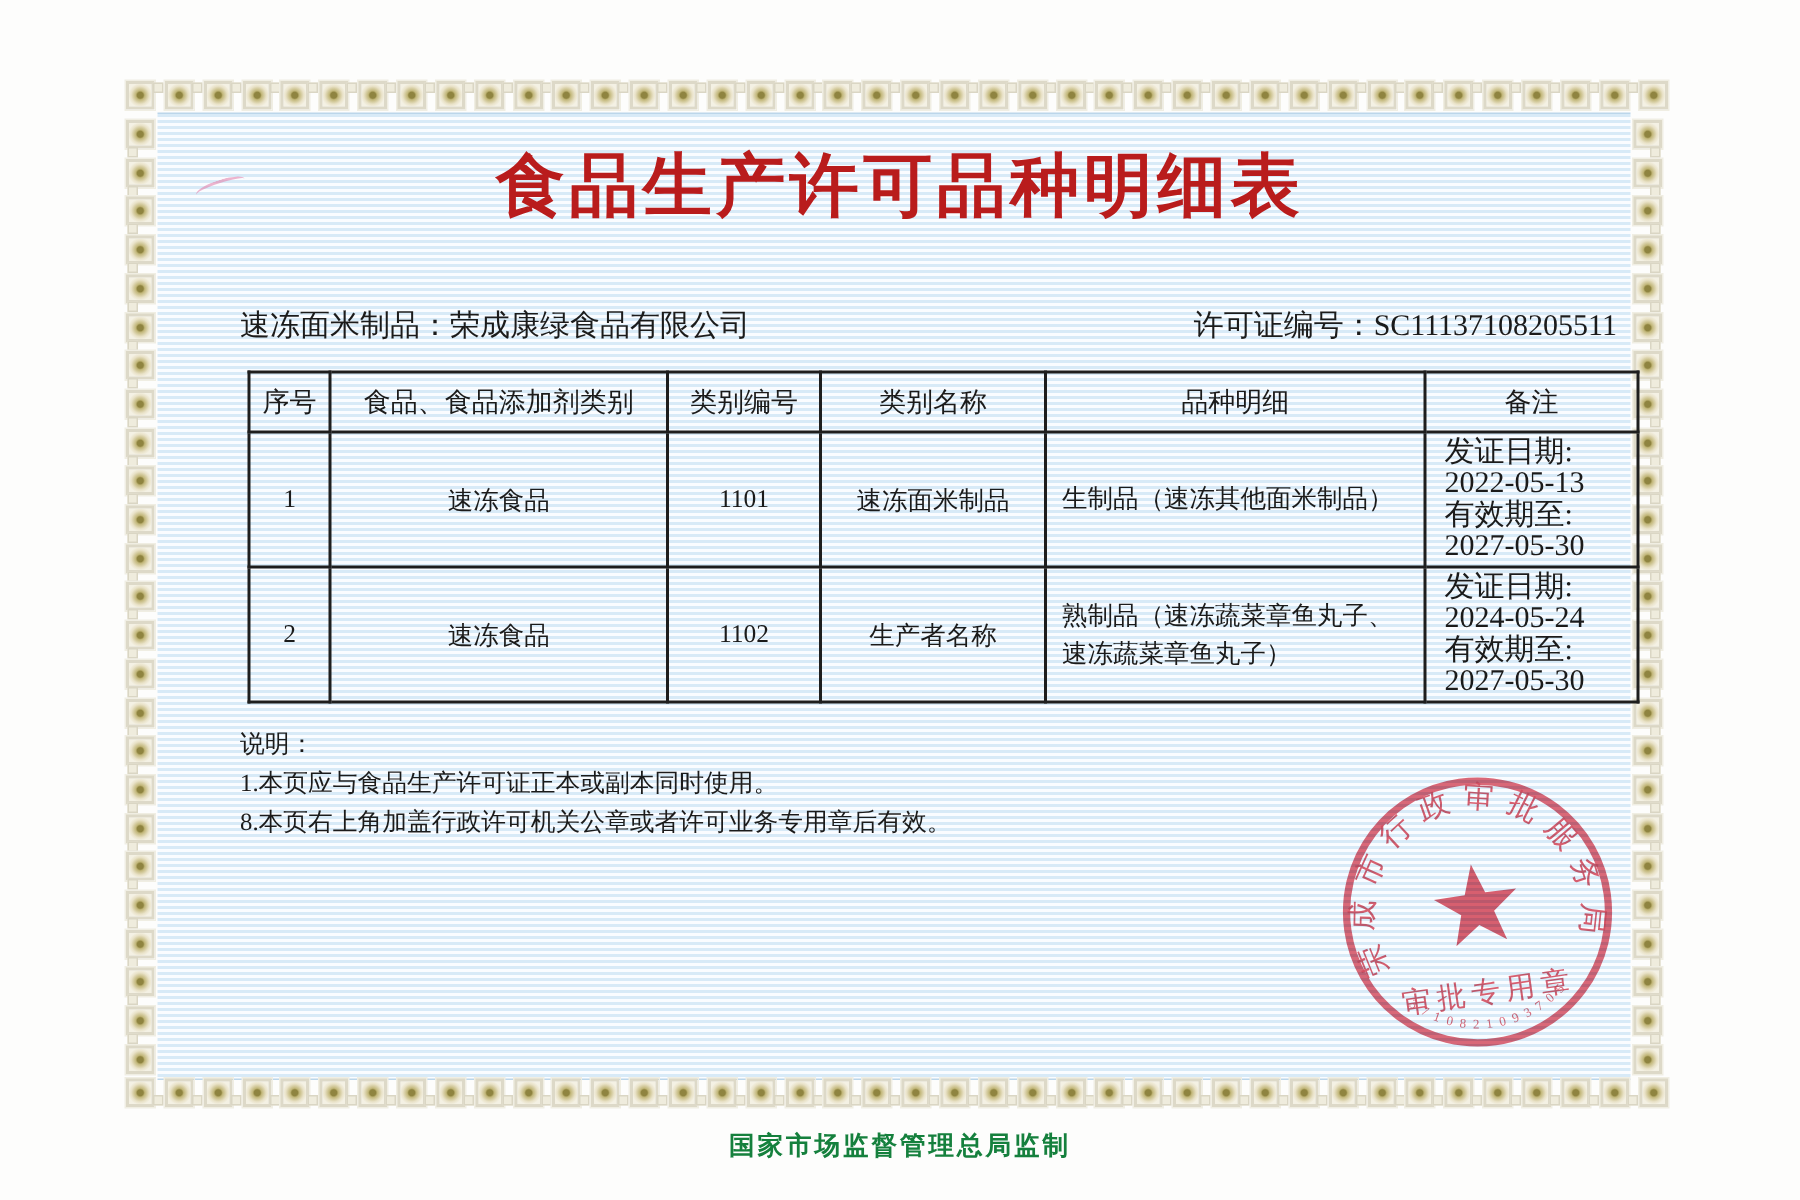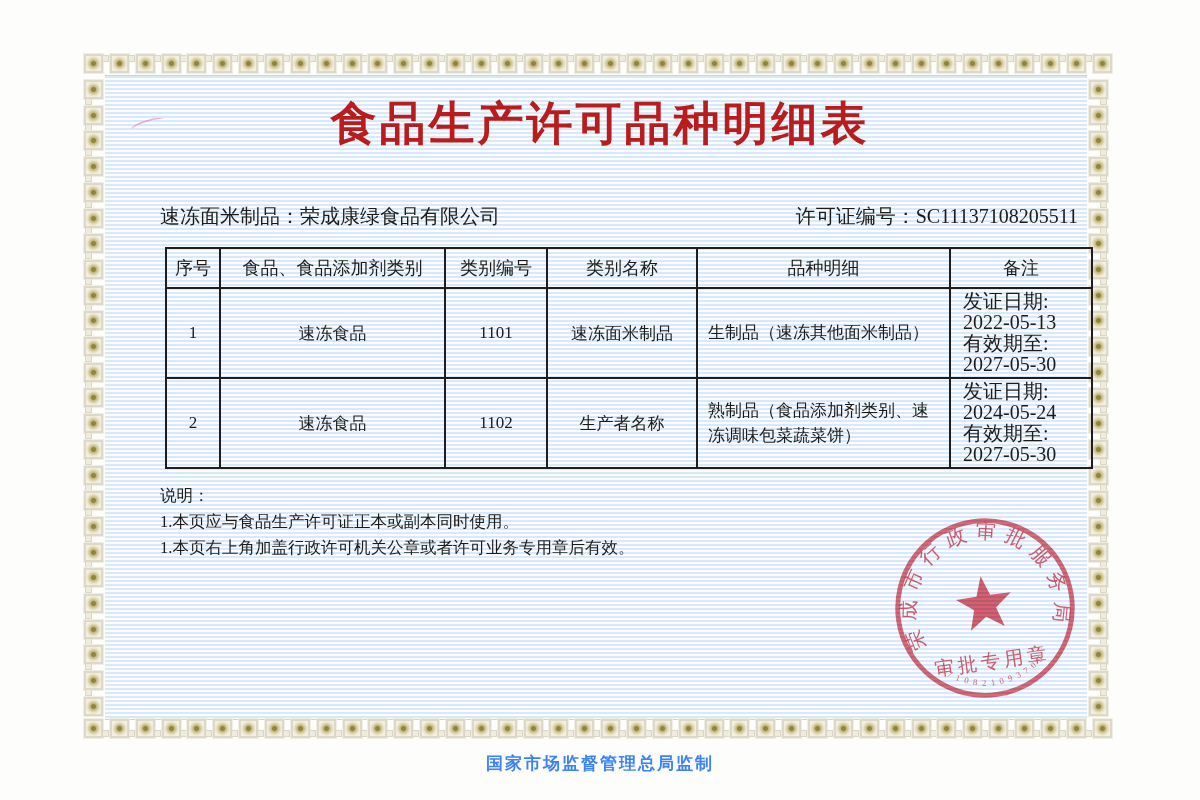--- a/index.html
+++ b/index.html
@@ -58,21 +58,21 @@
   .lic-table td{height:81px;}
   .lic-table td.detail{text-align:left; padding-left:10px; padding-right:8px; line-height:1.5;}
   .lic-table td.remark{text-align:left; padding-left:12px; font-size:20px; line-height:21px;}
   .remark-line{display:block;}
   .notes{
     position:absolute; left:160px; top:483px; display:flex; font-size:16.5px; line-height:26px;flex-direction:column;
   }
   .notes .note-lines div{white-space:nowrap;}
   .footer-line{
     position:absolute; left:0; top:752px; width:1200px; text-align:center;
-    font-size:17px; font-weight:bold; letter-spacing:2px; color:#3b82f6;
+    font-size:17px; font-weight:bold; letter-spacing:2px; color:#15803d;
   }
   .seal{
     position:absolute; left:888px; top:511px; width:194px; height:194px;
     transform:rotate(-8deg); mix-blend-mode:multiply; opacity:.92;
   }
   .seal text{font-family:"Liberation Serif","DejaVu Serif",serif;}
   .watermark-squiggle{
     position:absolute; left:130px; top:120px; width:34px; height:7px;
     border-top:2px solid rgba(226,120,165,.55); border-radius:50%;
     transform:rotate(-18deg);
@@ -266,36 +266,36 @@
         <span class="remark-line">2022-05-13</span>
         <span class="remark-line">有效期至:</span>
         <span class="remark-line">2027-05-30</span>
       </td>
     </tr>
     <tr>
       <td>2</td>
       <td>速冻食品</td>
       <td>1102</td>
       <td>生产者名称</td>
-      <td class="detail">熟制品（食品添加剂类别、速冻调味包菜蔬菜饼）</td>
+      <td class="detail">熟制品（速冻蔬菜章鱼丸子、速冻蔬菜章鱼丸子）</td>
       <td class="remark">
         <span class="remark-line">发证日期:</span>
         <span class="remark-line">2024-05-24</span>
         <span class="remark-line">有效期至:</span>
         <span class="remark-line">2027-05-30</span>
       </td>
     </tr>
   </tbody>
     </table>
 
   <div class="notes">
     <div>说明：</div>
     <div class="note-lines">
       <div>1.本页应与食品生产许可证正本或副本同时使用。</div>
-      <div>1.本页右上角加盖行政许可机关公章或者许可业务专用章后有效。</div>
+      <div>8.本页右上角加盖行政许可机关公章或者许可业务专用章后有效。</div>
     </div>
   </div>
 
   <svg class="seal" viewBox="0 0 200 200">
     <defs>
       <path id="arcPath" d="M 33.7 128.1 A 72 72 0 1 1 166.3 128.1"></path>
       <path id="numPath" d="M 30.7 140 A 80 80 0 0 0 169.3 140"></path>
     </defs>
     <circle cx="100" cy="100" r="90" fill="none" stroke-width="5" stroke-opacity="0.85" stroke="#d53f52"></circle>
     <polygon fill-opacity="0.9" points="100,67 107.1,87.3 128.5,87.7 111.4,100.7 117.6,121.3 100,109 82.4,121.3 88.6,100.7 71.5,87.7 92.9,87.3" fill="#d53f52"></polygon>

